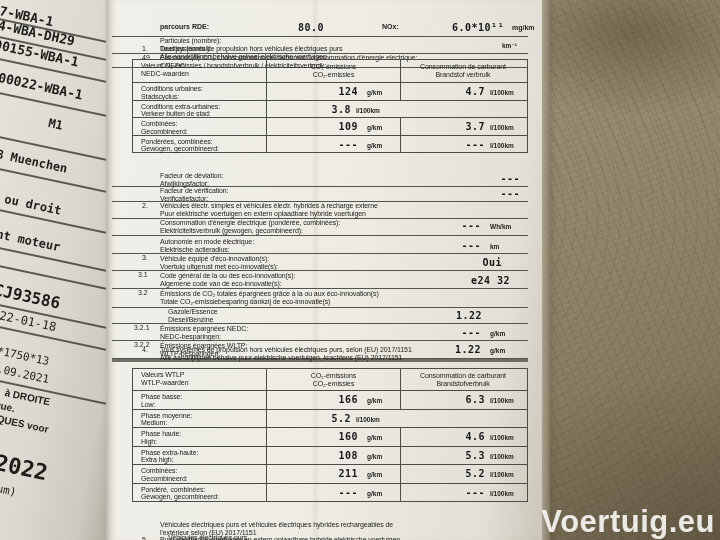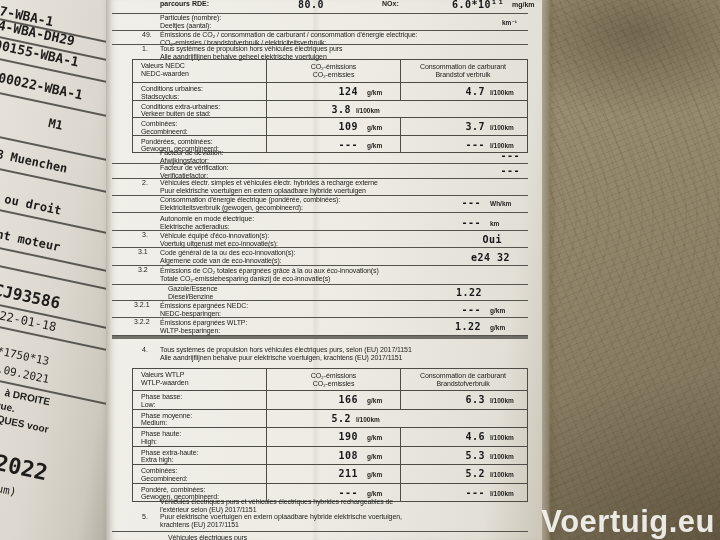--- a/index.html
+++ b/index.html
@@ -25,21 +25,21 @@
   
   .mainpage{position:absolute;left:106px;top:0;width:436px;height:540px;overflow:hidden;
     background:linear-gradient(97deg,#f1efe9 0%,#edebe4 55%,#e2dfd6 88%,#cdc8bb 99%);
     box-shadow:inset 9px 0 9px -7px rgba(70,58,38,.45), 6px 0 9px rgba(45,35,20,.40);}
   .mainpage::before{content:"";position:absolute;inset:0;pointer-events:none;
     background:linear-gradient(90deg,transparent 0 206px,rgba(90,80,60,.08) 209px,transparent 214px);}
   .pageedge{position:absolute;left:542px;top:0;width:9px;height:540px;
     background:linear-gradient(90deg,#b9b3a4 0%,#978c72 70%,transparent 100%);opacity:.8;}
   
   .frow{position:absolute;left:6px;width:416px;}
-  .ul{border-bottom:1px solid #54534d;}
+  .ul{border-bottom:1px solid #54534d;margin-top:23px;}
   .ul2{box-shadow:0 3px 0 0 rgba(90,89,82,.85);}
   .num{position:absolute;left:30px;top:1px;font-size:7px;line-height:7.5px;}
   .lbl{margin-left:48px;padding-top:1px;}
   .lfr,.lnl{font-size:7px;line-height:7.6px;white-space:nowrap;letter-spacing:-.1px;}
   .val{font-family:"DejaVu Sans Mono","Liberation Mono",monospace;font-size:10px;
        font-weight:bold;letter-spacing:.5px;color:#17171a;line-height:10px;}
   .unit{font-size:6.5px;font-weight:bold;white-space:nowrap;}
   .rval{position:absolute;top:3px;right:2px;display:flex;align-items:baseline;}
   .rval .unit{width:36px;text-align:left;margin-left:9px;}
   .rval .val{min-width:40px;text-align:right;}
@@ -356,21 +356,21 @@
           <span class="val">5.2</span>
           <span class="unit">l/100km</span>
         </div>
     </div>
     <div class="trow" style="height:17.5px">
       <div class="tc tc1">
           <div class="lfr">Phase haute:</div>
           <div class="lnl">High:</div>
         </div>
       <div class="tc tc2">
-          <span class="val">190</span>
+          <span class="val">160</span>
           <span class="unit">g/km</span>
         </div>
       <div class="tc tc3">
           <span class="val">4.6</span>
           <span class="unit">l/100km</span>
         </div>
     </div>
     <div class="trow" style="height:17.5px">
       <div class="tc tc1">
           <div class="lfr">Phase extra-haute:</div>

